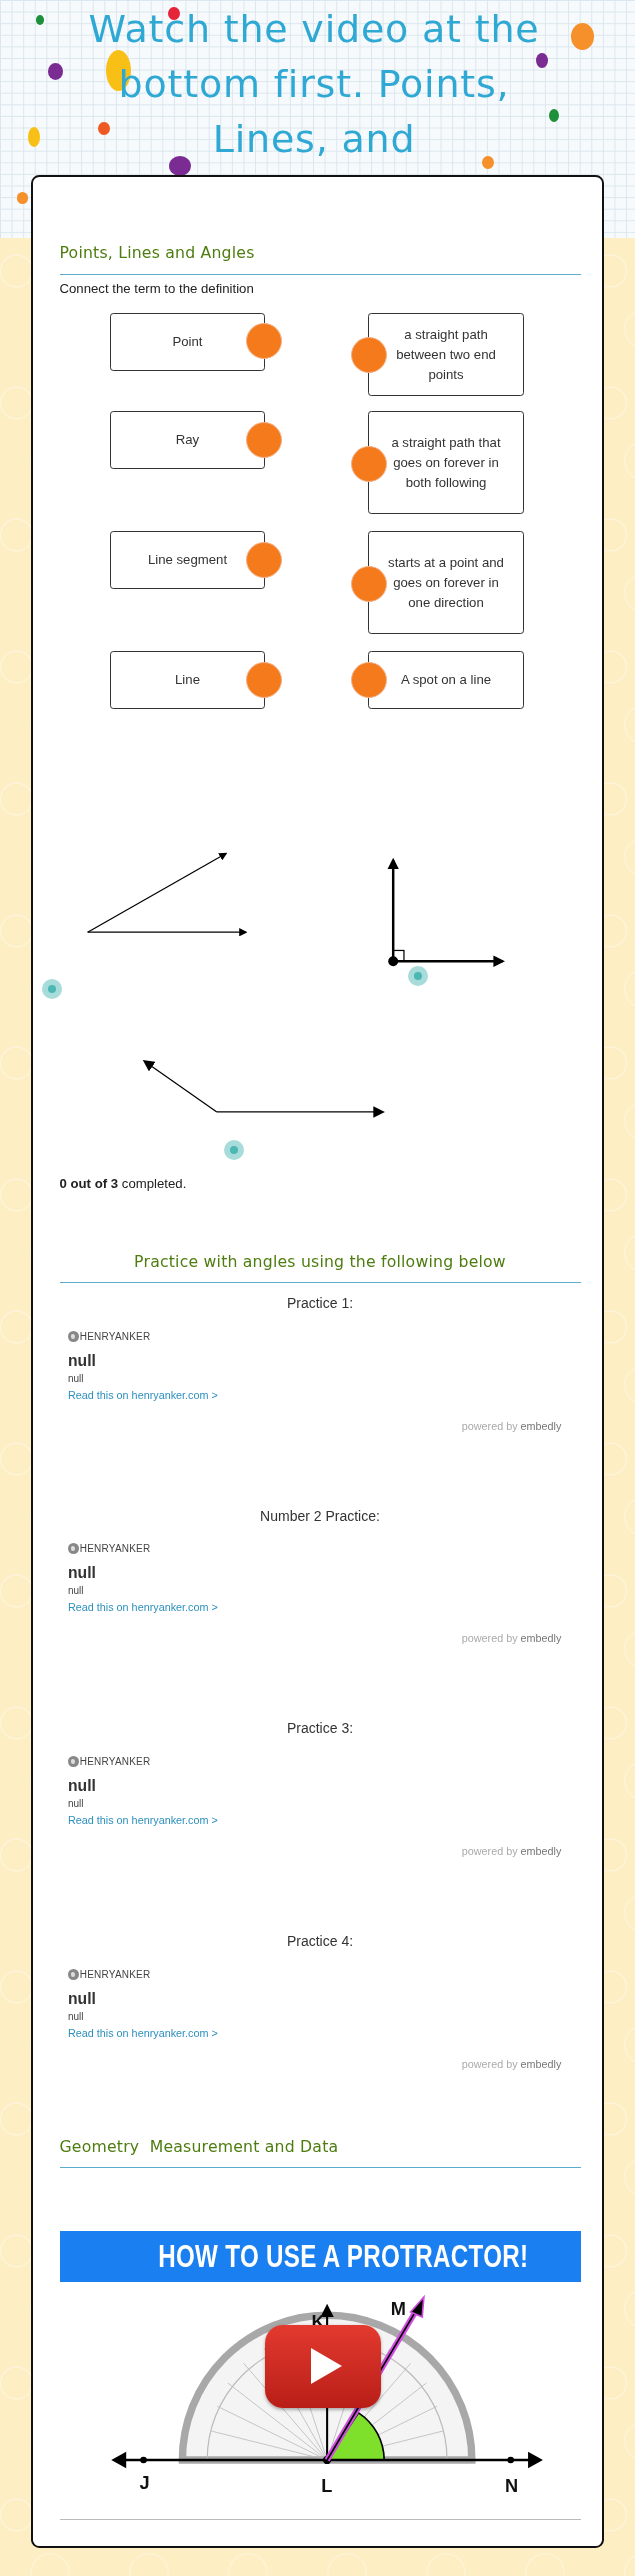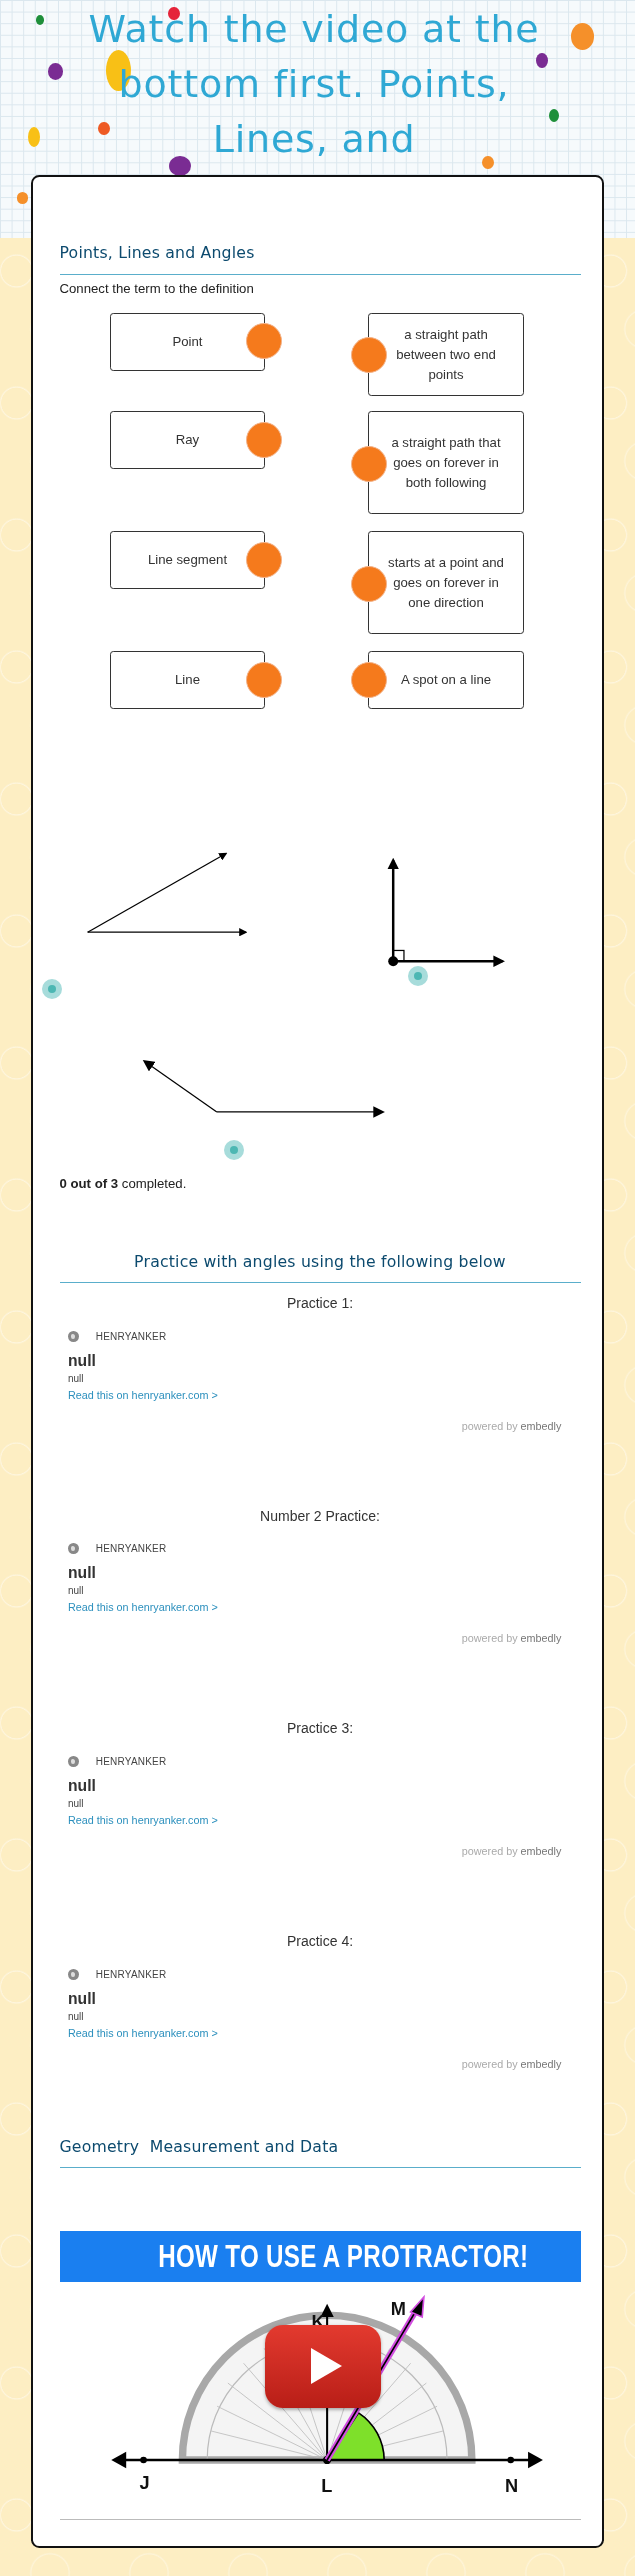--- a/index.html
+++ b/index.html
@@ -31,21 +31,21 @@
     position: absolute; left: 74px; top: 1.7px; width: 480px;
     text-align: center; color: #2fa8d4;
     font-family: "DejaVu Sans", sans-serif; font-weight: normal;
     font-size: 38px; line-height: 55px; letter-spacing: 0.8px;
   }
   .card {
     position: absolute; left: 31px; top: 175px; width: 573px; height: 2373px;
     background: #ffffff; border: 2.5px solid #111; border-radius: 8.3px;
   }
   .sec-heading {
-    position: absolute; color: #0c4a6e;
+    position: absolute; color: #4d7c0f;
     font-family: "DejaVu Sans", sans-serif; font-size: 15.7px; font-weight: normal;
     letter-spacing: 0.2px;
   }
   .sec-rule { position: absolute; left: 26.5px; width: 521px; height: 0.8px; background: #5aaecb; }
   .body-text { position: absolute; color: #222; font-size: 13.2px; font-family: "Liberation Sans", sans-serif; }
   .term-box {
     position: absolute; border: 0.8px solid #333; border-radius: 3.3px; background: #fff;
     display: flex; align-items: center; justify-content: center; text-align: center;
     font-family: "Liberation Sans", sans-serif; font-size: 13.2px; color: #333; line-height: 20px;
     padding: 0 11.6px;
@@ -60,21 +60,21 @@
   }
   .teal-target::after {
     content: ""; position: absolute; left: 5.8px; top: 5.8px; width: 8.3px; height: 8.3px;
     border-radius: 50%; background: #4cb7b3;
   }
   .center-heading {
     position: absolute; left: 26.5px; width: 521px; text-align: center;
     font-family: "Liberation Sans", sans-serif; font-size: 14px; color: #333;
   }
   .embed { position: absolute; left: 35px; width: 505px; font-family: "Liberation Sans", sans-serif; }
-  .embed .provider { display: flex; align-items: center; gap: 17px; font-size: 10px; color: #444; letter-spacing: 0.2px; }
+  .embed .provider { display: flex; align-items: center; gap: 1px; font-size: 10px; color: #444; letter-spacing: 0.2px; }
   .embed .globe { width: 10.8px; height: 10.8px; border-radius: 50%; background: #888; display: inline-block; position: relative; }
   .embed .globe::after { content: ""; position: absolute; left: 2.5px; top: 2.5px; width: 4.1px; height: 5px; background: #ddd; border-radius: 40% 60% 50% 50%; }
   .embed .title { margin-top: 10px; font-size: 15.7px; font-weight: bold; color: #333; }
   .embed .desc { margin-top: 3.3px; font-size: 10px; color: #444; }
   .embed .read { margin-top: 5px; font-size: 10.8px; color: #2b8fbd; }
   .embed .powered { position: absolute; right: 11.6px; font-size: 10.8px; color: #aaa; }
   .embed .powered b { color: #777; font-weight: normal; }
   .video-banner {
     position: absolute; left: 26.5px; top: 2054px; width: 521px; height: 51px;
     background: #1a7ff0; color: #fff; display: flex; align-items: center; justify-content: flex-end;

